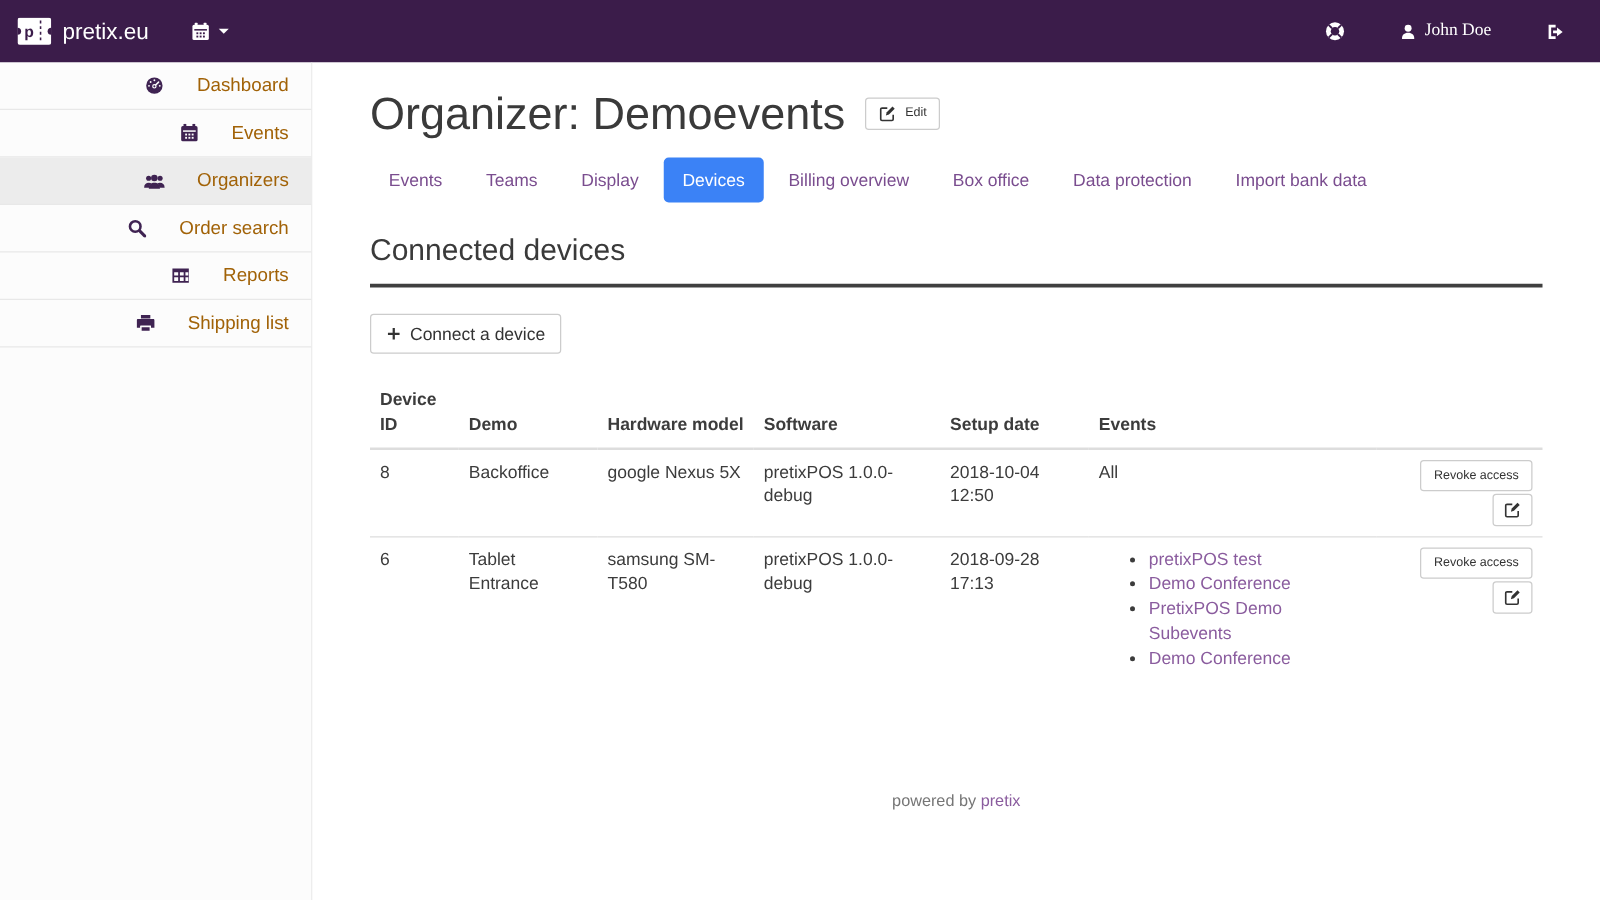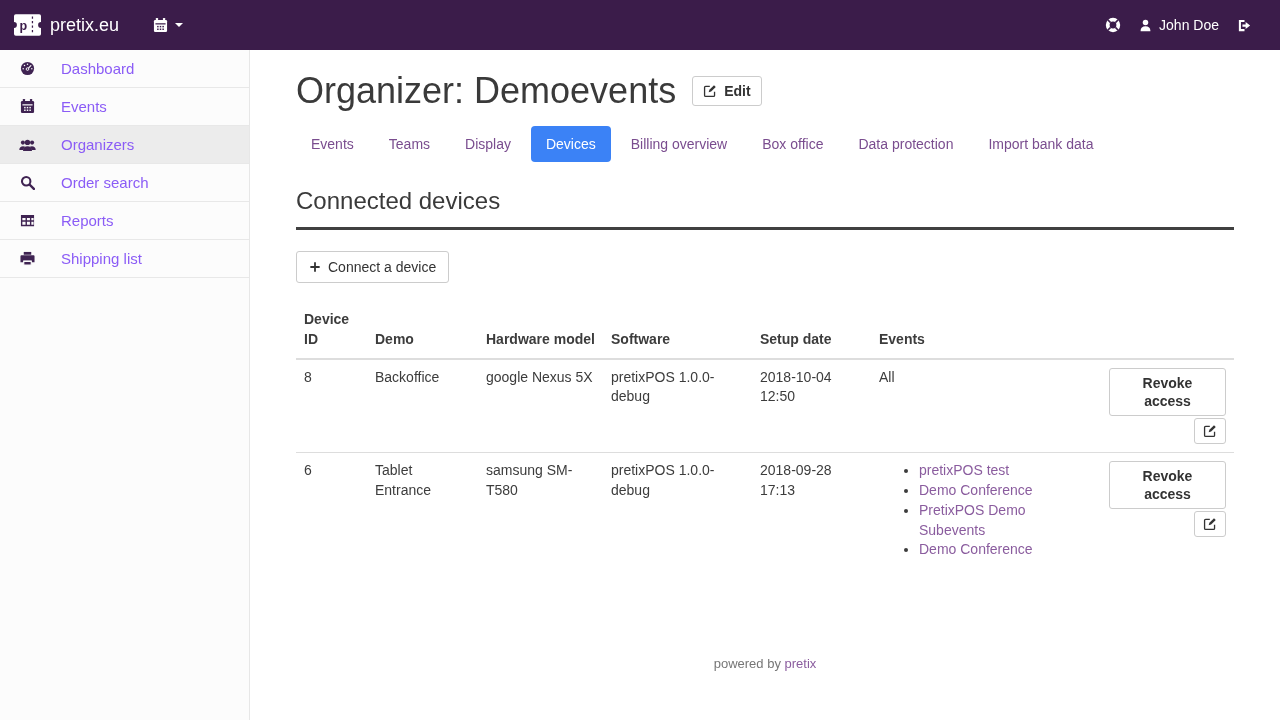--- a/index.html
+++ b/index.html
@@ -15,50 +15,50 @@
     --cut: #3b1c4a;
     position: absolute; top: 0; left: 0; right: 0; height: 50px;
     background: #3b1c4a; color: #fff;
     display: flex; align-items: center; padding: 0 14px;
   }
   .nav-left { display: flex; align-items: center; }
   .brand { display: flex; align-items: center; gap: 9px; color: #fff; text-decoration: none; font-size: 18px; cursor: pointer; }
   .nav-item { display: flex; align-items: center; gap: 7px; color: #fff; text-decoration: none; cursor: pointer; }
   .nav-cal { margin-left: 34px; }
   .caret { display: inline-block; width: 0; height: 0; border-top: 4px solid #fff; border-left: 4px solid transparent; border-right: 4px solid transparent; }
-  .nav-right { margin-left: auto; display: flex; align-items: center; gap: 18px; padding-right: 14px; }
+  .nav-right { margin-left: auto; display: flex; align-items: center; gap: 44px; padding-right: 14px; font-family: Liberation Serif, serif; }
   .nav-user { font-size: 14px; }
 
   
   .sidebar {
     --cut: #fcfcfc;
     position: absolute; top: 50px; left: 0; bottom: 0; width: 250px;
     background: #fcfcfc; border-right: 1px solid #e7e7e7;
   }
   .side-item {
     display: flex; align-items: center; gap: 25px;
     padding: 10px 18px; border-bottom: 1px solid #e8e8e8;
-    color: #8b5cf6; font-size: 15px; text-decoration: none; cursor: pointer;
+    color: #a16207; font-size: 15px; text-decoration: none; cursor: pointer; justify-content: flex-end;
   }
   .side-item.active { --cut: #ececec; background: #ececec; }
   .side-icon { color: #3f2352; display: inline-flex; width: 18px; justify-content: center; }
 
   
   .main { position: absolute; top: 50px; left: 250px; right: 0; bottom: 0; padding: 0 46px; overflow: hidden; background: #fff; }
 
   .title-row { margin-top: 21px; display: flex; align-items: center; gap: 16px; }
   h1.page-title { font-size: 36px; font-weight: 400; color: #3a3a3a; line-height: 1.1; }
 
   .btn {
     display: inline-flex; align-items: center; gap: 7px;
     background: #fff; border: 1px solid #ccc; border-radius: 3px;
     color: #333; font-size: 14px; padding: 6px 12px; cursor: pointer;
     font-family: inherit; line-height: 1.3;
   }
-  .btn-sm { font-size: 14px; padding: 5px 10px; font-weight: bold; }
+  .btn-sm { font-size: 10px; padding: 5px 10px; }
   .btn-icon { padding: 5px 8px; }
 
   
   .tabs { margin-top: 15px; display: flex; flex-wrap: wrap; column-gap: 5px; row-gap: 4px; max-width: 938px; }
   .tab {
     display: inline-block; padding: 8px 15px; border-radius: 4px;
     color: #7a4d8f; text-decoration: none; font-size: 14px; line-height: 20px; cursor: pointer;
   }
   .tab.active { background: #3b82f6; color: #fff; }
 

